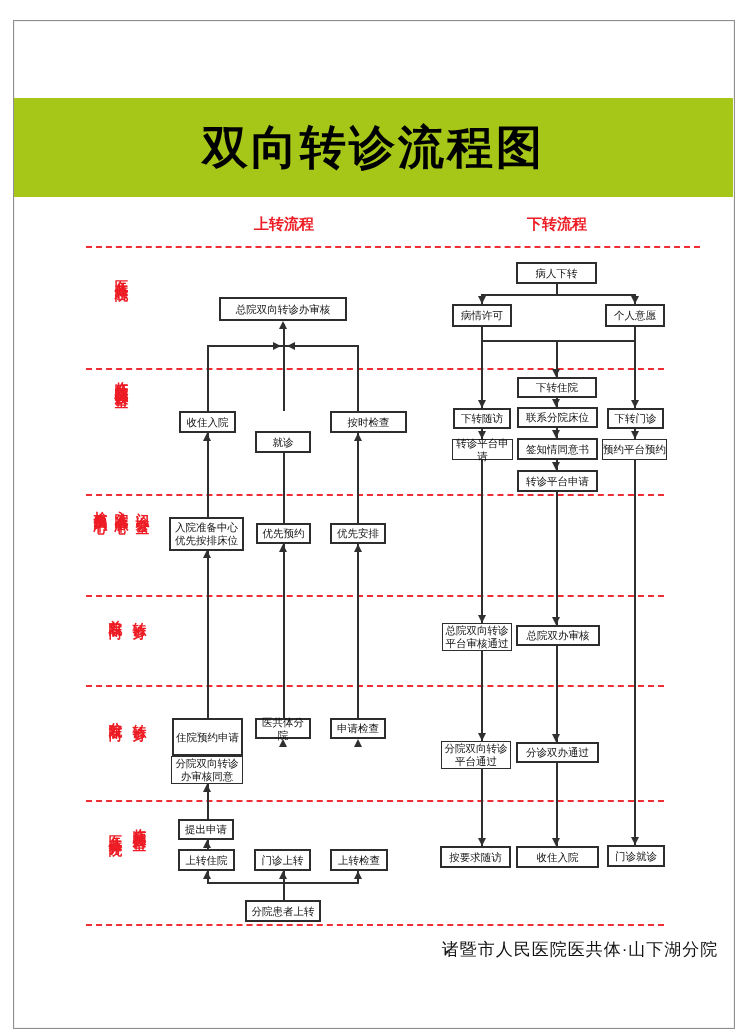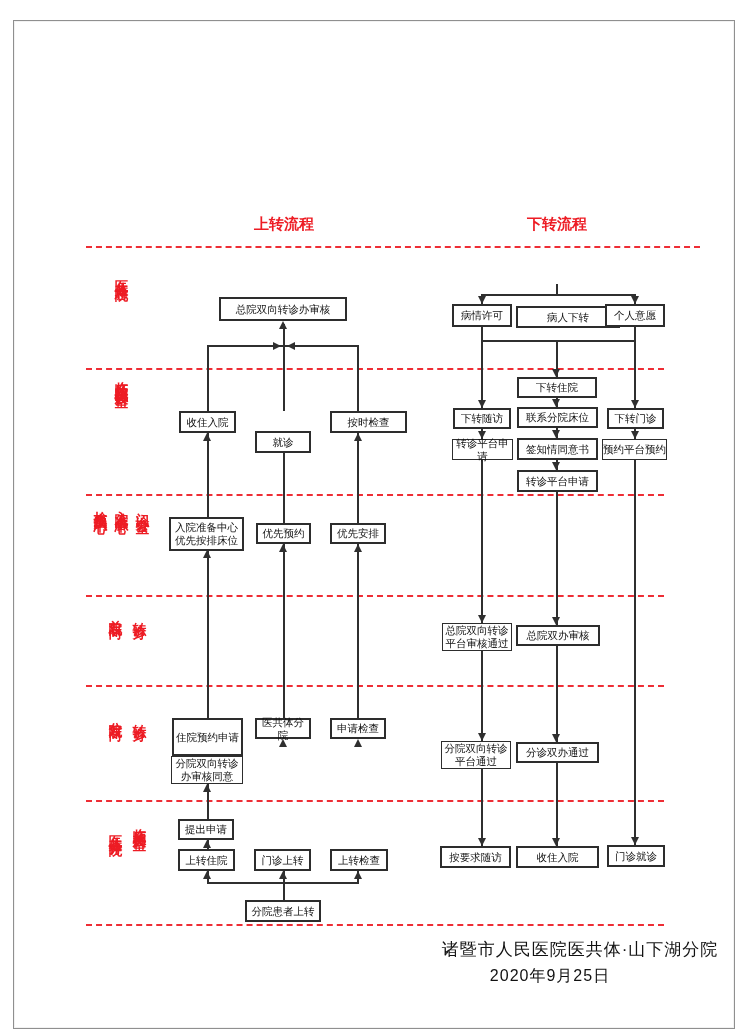--- a/index.html
+++ b/index.html
@@ -32,20 +32,23 @@
   .footer-date{position:absolute;left:430px;top:966px;width:240px;text-align:center;
     font-size:16px;color:#111;letter-spacing:1px;}
 </style>
 </head>
 <body>
 
 <div id="canvas">
 
   <div class="frame"></div>
 
+  <div class="banner">
+    <div class="title">双向转诊流程图</div>
+  </div>
 
   <div class="col-header" id="hdr-up">上转流程</div>
   <div class="col-header" id="hdr-down">下转流程</div>
 
   <div class="dotline" style="left:86px;top:246px;width:614px;"></div>
   <div class="dotline" style="left:86px;top:368px;width:578px;"></div>
   <div class="dotline" style="left:86px;top:494px;width:578px;"></div>
   <div class="dotline" style="left:86px;top:595px;width:578px;"></div>
   <div class="dotline" style="left:86px;top:685px;width:578px;"></div>
   <div class="dotline" style="left:86px;top:800px;width:578px;"></div>
@@ -75,21 +78,21 @@
   <div class="box" style="left:255px;top:718px;width:56px;height:21px;">医共体分院</div>
   <div class="box" style="left:330px;top:718px;width:56px;height:21px;">申请检查</div>
   <div class="box thin" style="left:171px;top:756px;width:72px;height:28px;">分院双向转诊
 办审核同意</div>
   <div class="box" style="left:178px;top:819px;width:56px;height:21px;">提出申请</div>
   <div class="box" style="left:178px;top:849px;width:57px;height:22px;">上转住院</div>
   <div class="box" style="left:254px;top:849px;width:57px;height:22px;">门诊上转</div>
   <div class="box" style="left:330px;top:849px;width:58px;height:22px;">上转检查</div>
   <div class="box" style="left:245px;top:900px;width:76px;height:22px;">分院患者上转</div>
 
-  <div class="box" style="left:516px;top:262px;width:104px;height:22px;margin-top:44px;">病人下转</div>
+  <div class="box" style="left:516px;top:262px;width:81px;height:22px;">病人下转</div>
   <div class="box" style="left:452px;top:304px;width:60px;height:23px;">病情许可</div>
   <div class="box" style="left:605px;top:304px;width:60px;height:23px;">个人意愿</div>
   <div class="box" style="left:517px;top:377px;width:80px;height:21px;">下转住院</div>
   <div class="box" style="left:453px;top:408px;width:58px;height:21px;">下转随访</div>
   <div class="box" style="left:517px;top:407px;width:81px;height:21px;">联系分院床位</div>
   <div class="box" style="left:607px;top:408px;width:57px;height:21px;">下转门诊</div>
   <div class="box thin" style="left:452px;top:439px;width:61px;height:21px;">转诊平台申请</div>
   <div class="box" style="left:517px;top:438px;width:81px;height:22px;">签知情同意书</div>
   <div class="box thin" style="left:602px;top:439px;width:65px;height:21px;">预约平台预约</div>
   <div class="box" style="left:517px;top:470px;width:81px;height:22px;">转诊平台申请</div>
@@ -97,21 +100,20 @@
 平台审核通过</div>
   <div class="box" style="left:516px;top:625px;width:84px;height:21px;">总院双办审核</div>
   <div class="box thin" style="left:441px;top:741px;width:70px;height:28px;">分院双向转诊
 平台通过</div>
   <div class="box" style="left:516px;top:742px;width:83px;height:21px;">分诊双办通过</div>
   <div class="box" style="left:440px;top:846px;width:71px;height:22px;">按要求随访</div>
   <div class="box" style="left:516px;top:846px;width:83px;height:22px;">收住入院</div>
   <div class="box" style="left:607px;top:845px;width:58px;height:22px;">门诊就诊</div>
 
   <div class="footer-org">诸暨市人民医院医共体·山下湖分院</div>
-  <div class="footer-date">2020年9月25日</div>
 <div class="vl" style="left: 282.5px; top: 324px; width: 2px; height: 87px; background: rgb(47, 47, 47);"></div>
     <div class="vl" style="left: 206.5px; top: 346px; width: 2px; height: 65px; background: rgb(47, 47, 47);"></div>
     <div class="vl" style="left: 357px; top: 346px; width: 2px; height: 65px; background: rgb(47, 47, 47);"></div>
     <div class="vl" style="left: 206.5px; top: 433px; width: 2px; height: 84px; background: rgb(47, 47, 47);"></div>
     <div class="vl" style="left: 282.5px; top: 433px; width: 2px; height: 90px; background: rgb(47, 47, 47);"></div>
     <div class="vl" style="left: 357px; top: 433px; width: 2px; height: 90px; background: rgb(47, 47, 47);"></div>
     <div class="vl" style="left: 206.5px; top: 550px; width: 2px; height: 168px; background: rgb(47, 47, 47);"></div>
     <div class="vl" style="left: 282.5px; top: 544px; width: 2px; height: 174px; background: rgb(47, 47, 47);"></div>
     <div class="vl" style="left: 357px; top: 544px; width: 2px; height: 174px; background: rgb(47, 47, 47);"></div>
     <div class="vl" style="left: 206.5px; top: 739px; width: 2px; height: 17px; background: rgb(47, 47, 47);"></div>

